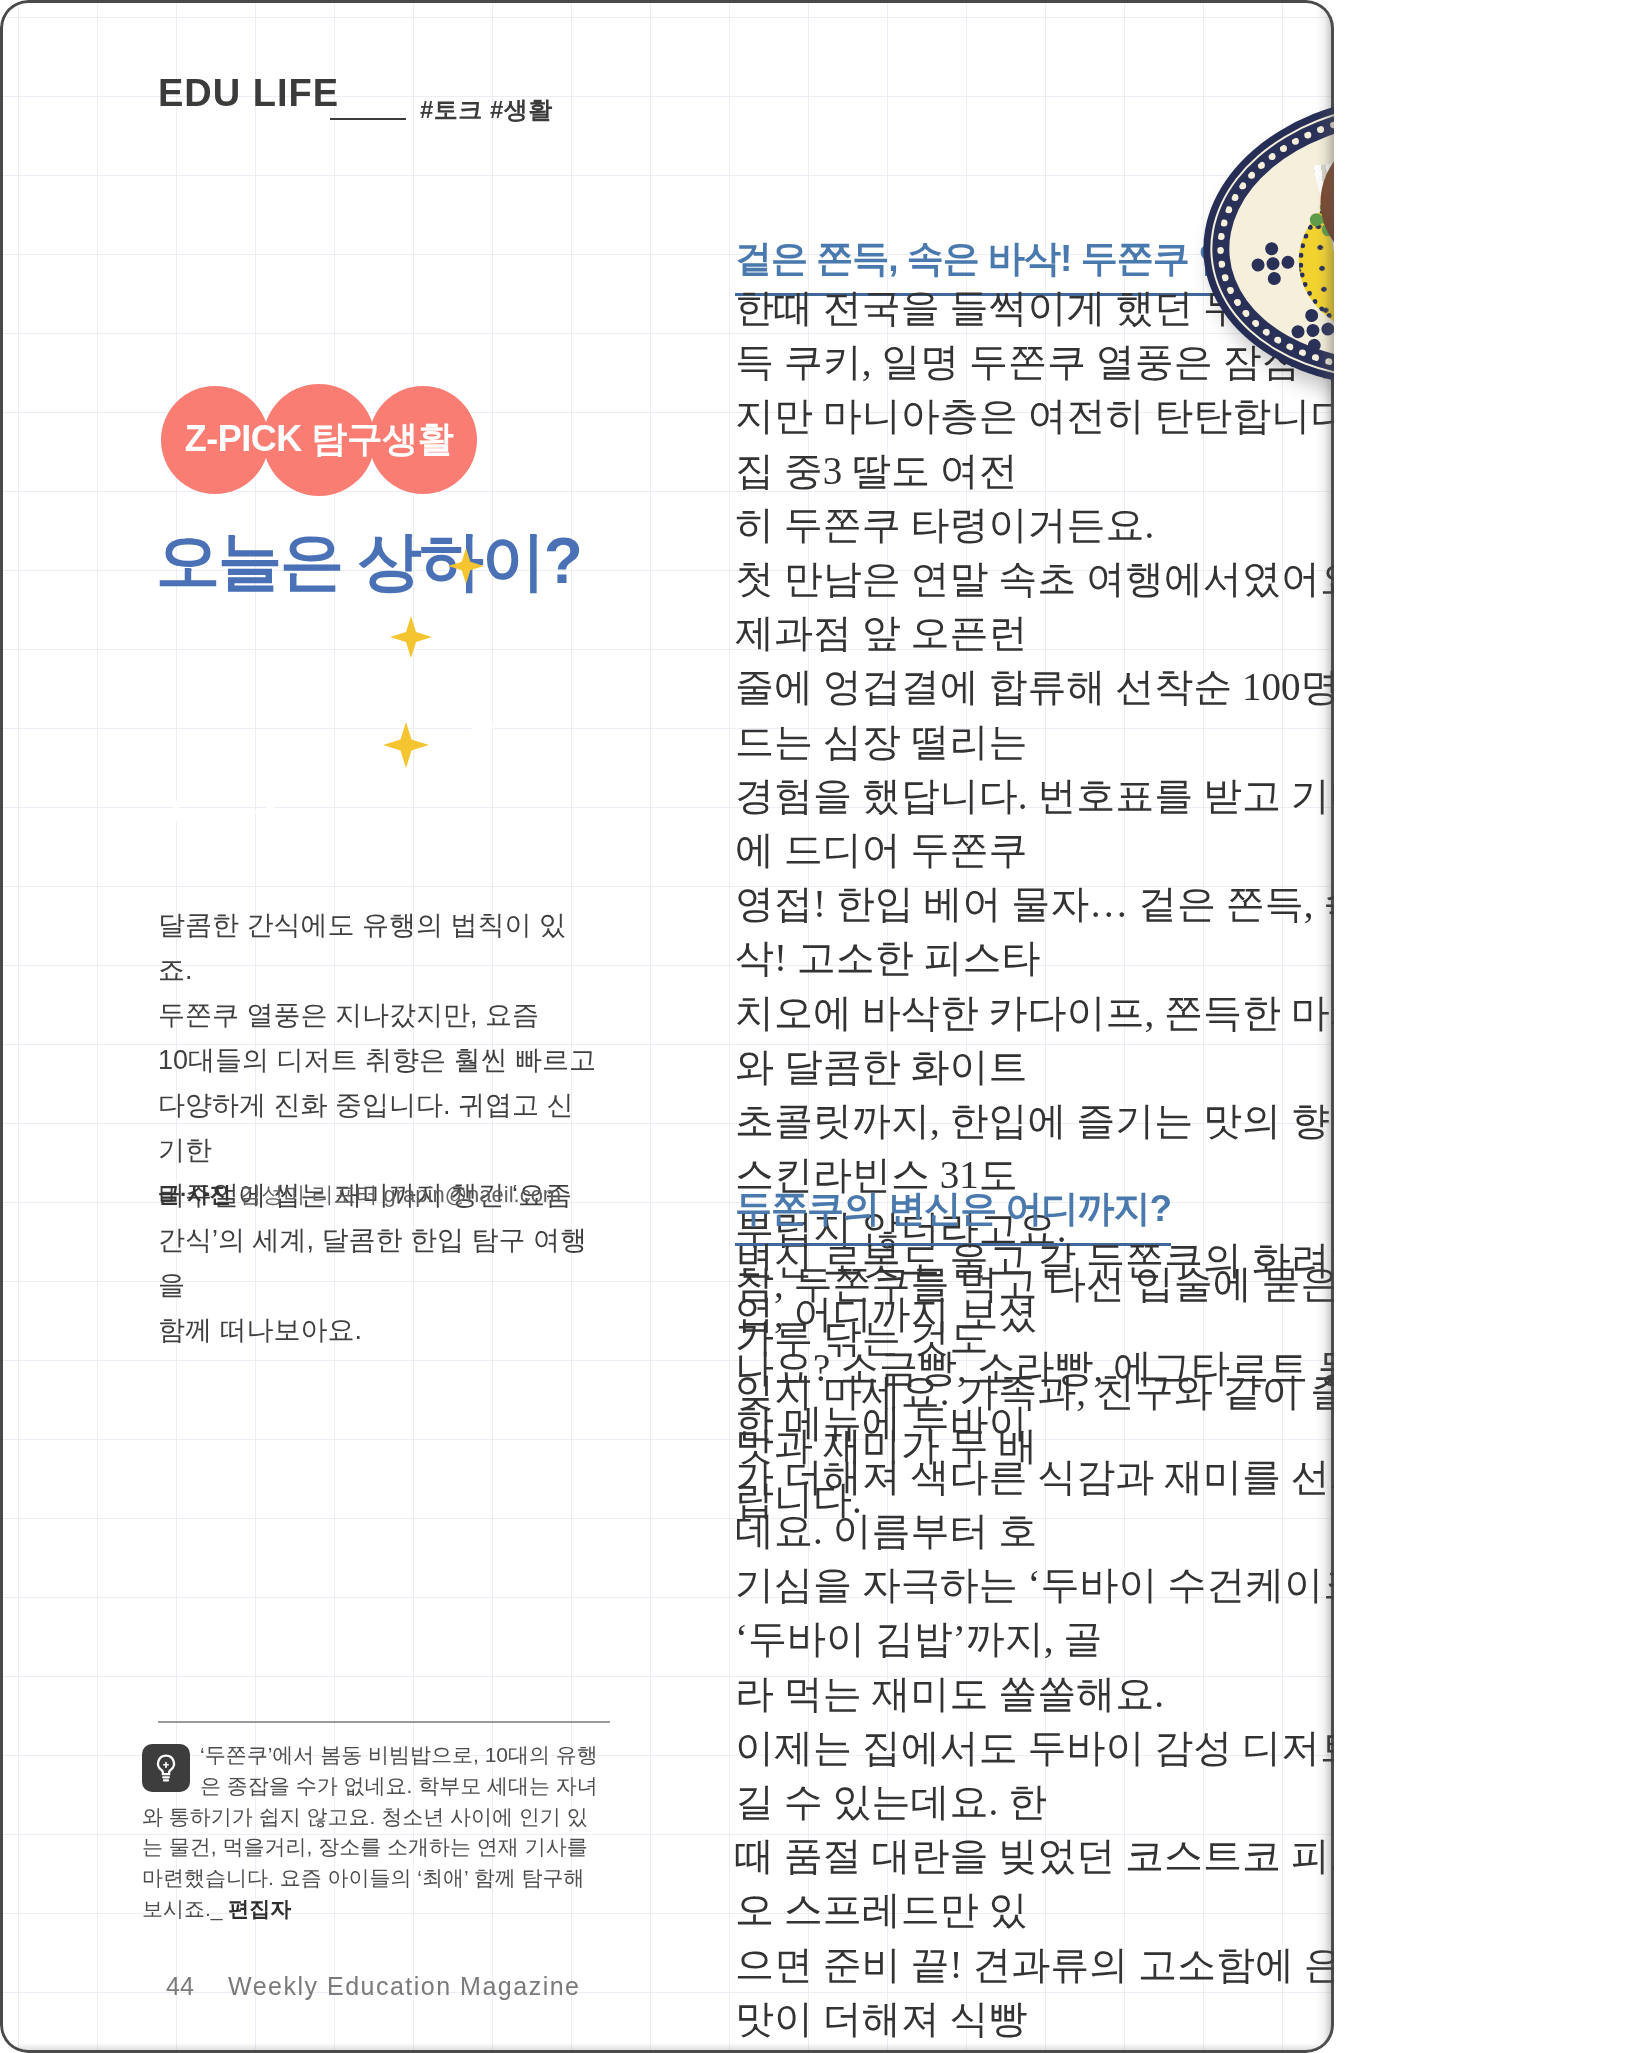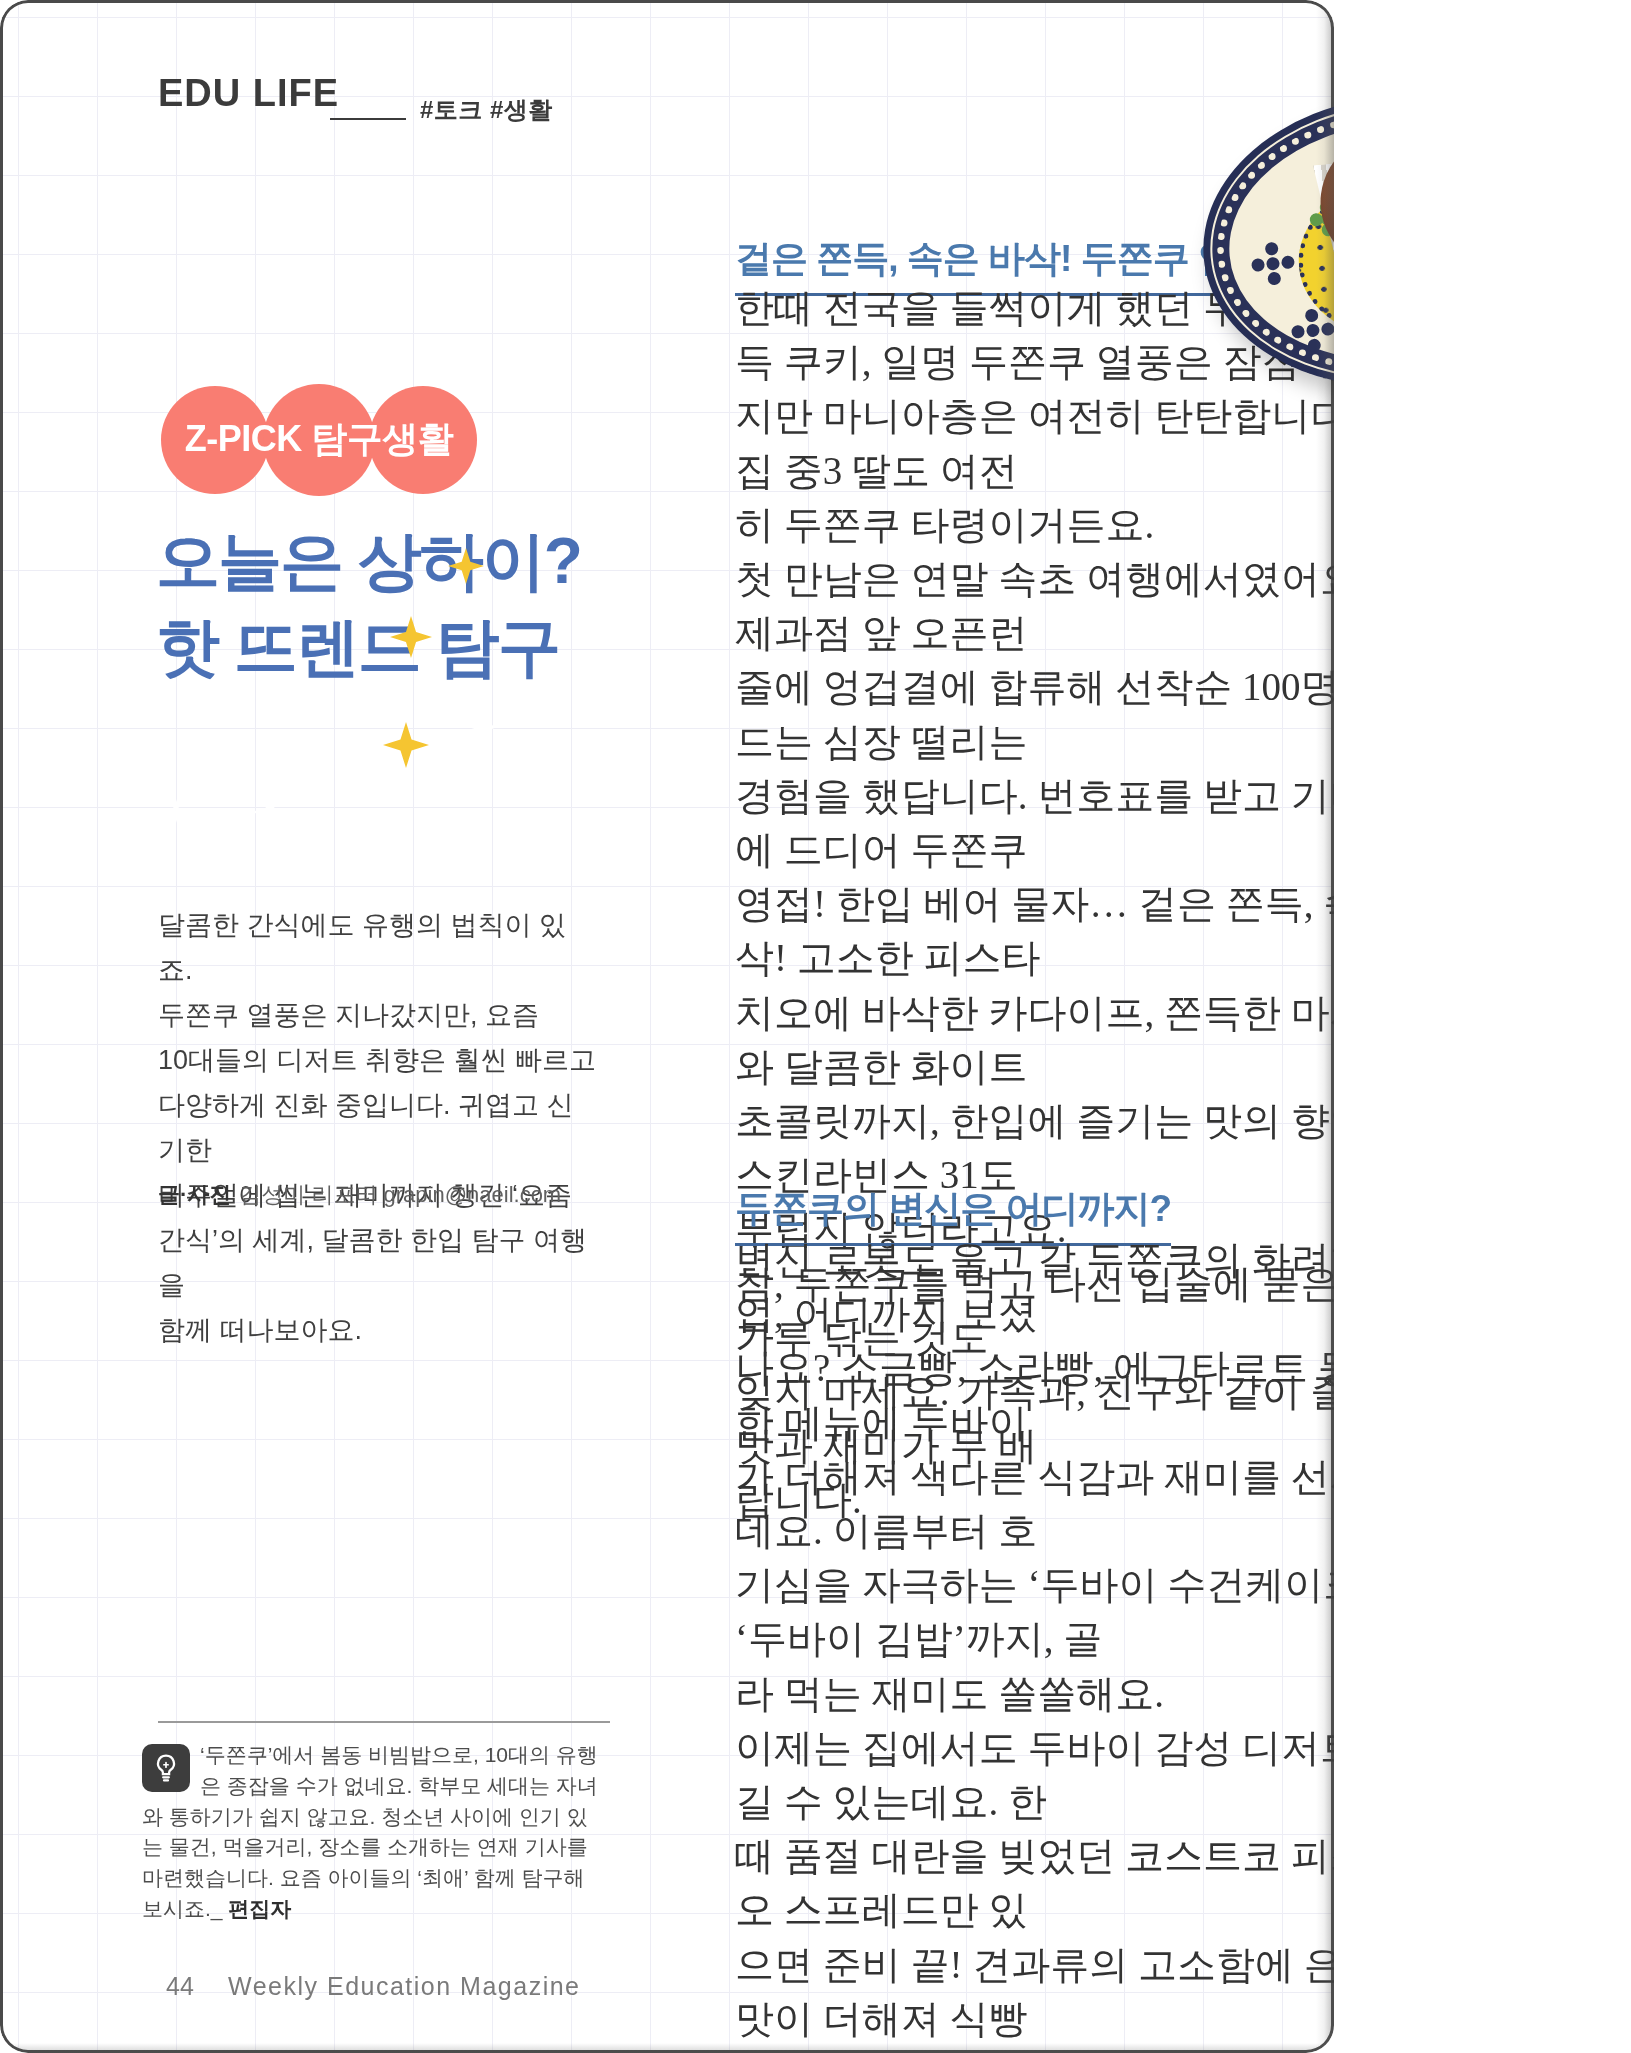--- a/index.html
+++ b/index.html
@@ -104,21 +104,20 @@
     <svg viewBox="0 0 332 112" width="332" height="112">
       <circle cx="62" cy="56" r="54" fill="#F97D72"></circle>
       <circle cx="166" cy="56" r="56" fill="#F97D72"></circle>
       <circle cx="270" cy="56" r="54" fill="#F97D72"></circle>
     </svg>
     <div class="badge-label">Z-PICK 탐구생활</div>
   </div>
 
   <div class="title">
     <div>오늘은 상하이?</div>
-    <div>핫 뜨렌드 탐구</div>
   </div>
   <div class="spark y" style="left:448px;top:548px;width:36px;height:36px;"></div>
   <div class="spark y" style="left:390px;top:616px;width:42px;height:42px;"></div>
   <div class="spark y" style="left:383px;top:722px;width:46px;height:46px;"></div>
   <div class="spark w" style="left:468px;top:712px;width:30px;height:30px;"></div>
   <div class="spark w" style="left:252px;top:794px;width:36px;height:36px;"></div>
   <div class="spark w" style="left:164px;top:799px;width:24px;height:24px;"></div>
 
   <div class="intro">달콤한 간식에도 유행의 법칙이 있죠.
 두쫀쿠 열풍은 지나갔지만, 요즘

